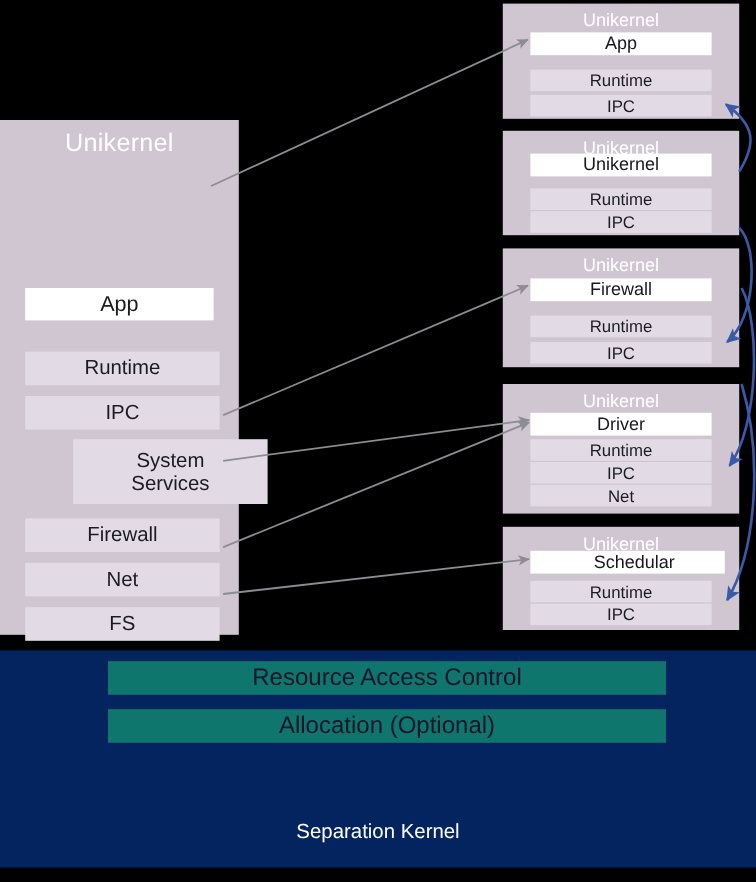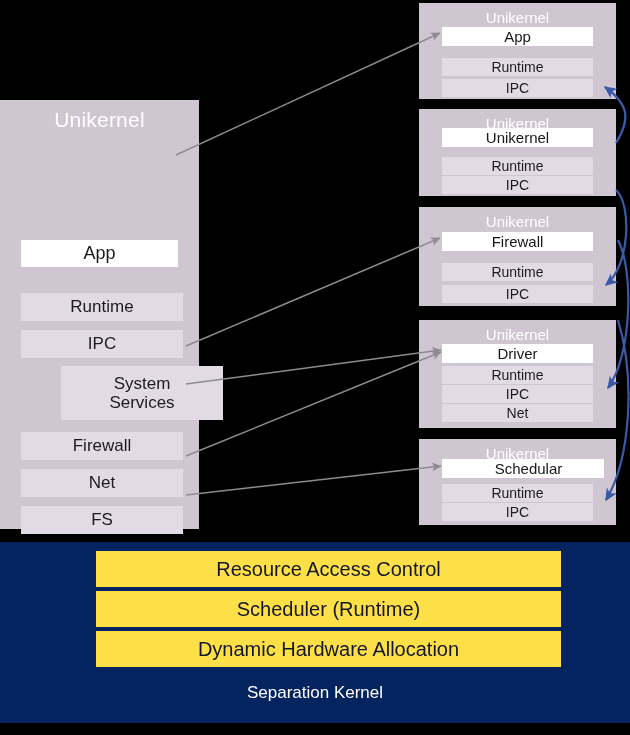--- a/index.html
+++ b/index.html
@@ -27,21 +27,21 @@
             color:#ffffff;font-size:15px;}
   .uk-app{position:absolute;left:23px;width:151px;height:19px;background:#ffffff;
           color:#17171c;font-size:15px;
           display:flex;align-items:center;justify-content:center;}
   .uk-bar{position:absolute;left:23px;width:151px;height:18px;background:#e2dbe5;
           color:#1b1b20;font-size:14px;
           display:flex;align-items:center;justify-content:center;}
 
   
   .sep{position:absolute;left:0;top:542px;width:630px;height:181px;background:#04245f;}
-  .sep-bar{position:absolute;left:96px;width:465px;height:36px;background:#fde047;
+  .sep-bar{position:absolute;left:90px;width:465px;height:28px;background:#0f766e;
            color:#16162a;font-size:20px;
            display:flex;align-items:center;justify-content:center;}
   .sep-title{position:absolute;left:0;top:141px;width:630px;text-align:center;
              color:#ffffff;font-size:17px;}
 
   
   .arrows{position:absolute;left:0;top:0;width:630px;height:735px;
           pointer-events:none;}
 </style>
 </head>
@@ -95,22 +95,21 @@
 
   <div class="uk" style="top:439px;height:86px;">
     <div class="uk-title">Unikernel</div>
     <div class="uk-app" style="top:20px;padding-left:11px;">Schedular</div>
     <div class="uk-bar" style="top:45px;">Runtime</div>
     <div class="uk-bar" style="top:64px;">IPC</div>
   </div>
 
   <div class="sep">
     <div class="sep-bar" style="top:9px;">Resource Access Control</div>
-    <div class="sep-bar" style="top:49px;">Scheduler (Runtime)</div>
-    <div class="sep-bar" style="top:89px;">Dynamic Hardware Allocation</div>
+    <div class="sep-bar" style="top:49px;">Allocation (Optional)</div>
     <div class="sep-title">Separation Kernel</div>
   </div>
 
   <svg class="arrows" viewBox="0 0 630 735">
     <defs>
       <marker id="gray-head" markerWidth="7" markerHeight="7" refX="6" refY="3.5" orient="auto" markerUnits="strokeWidth">
         <path d="M0,0.6 L6.4,3.5 L0,6.4 L1.6,3.5 Z" fill="#8c8c92"></path>
       </marker>
       <marker id="blue-head" markerWidth="6" markerHeight="6" refX="5" refY="3" orient="auto" markerUnits="strokeWidth">
         <path d="M0,0.4 L5.6,3 L0,5.6 L1.4,3 Z" fill="#3a5aa8"></path>

